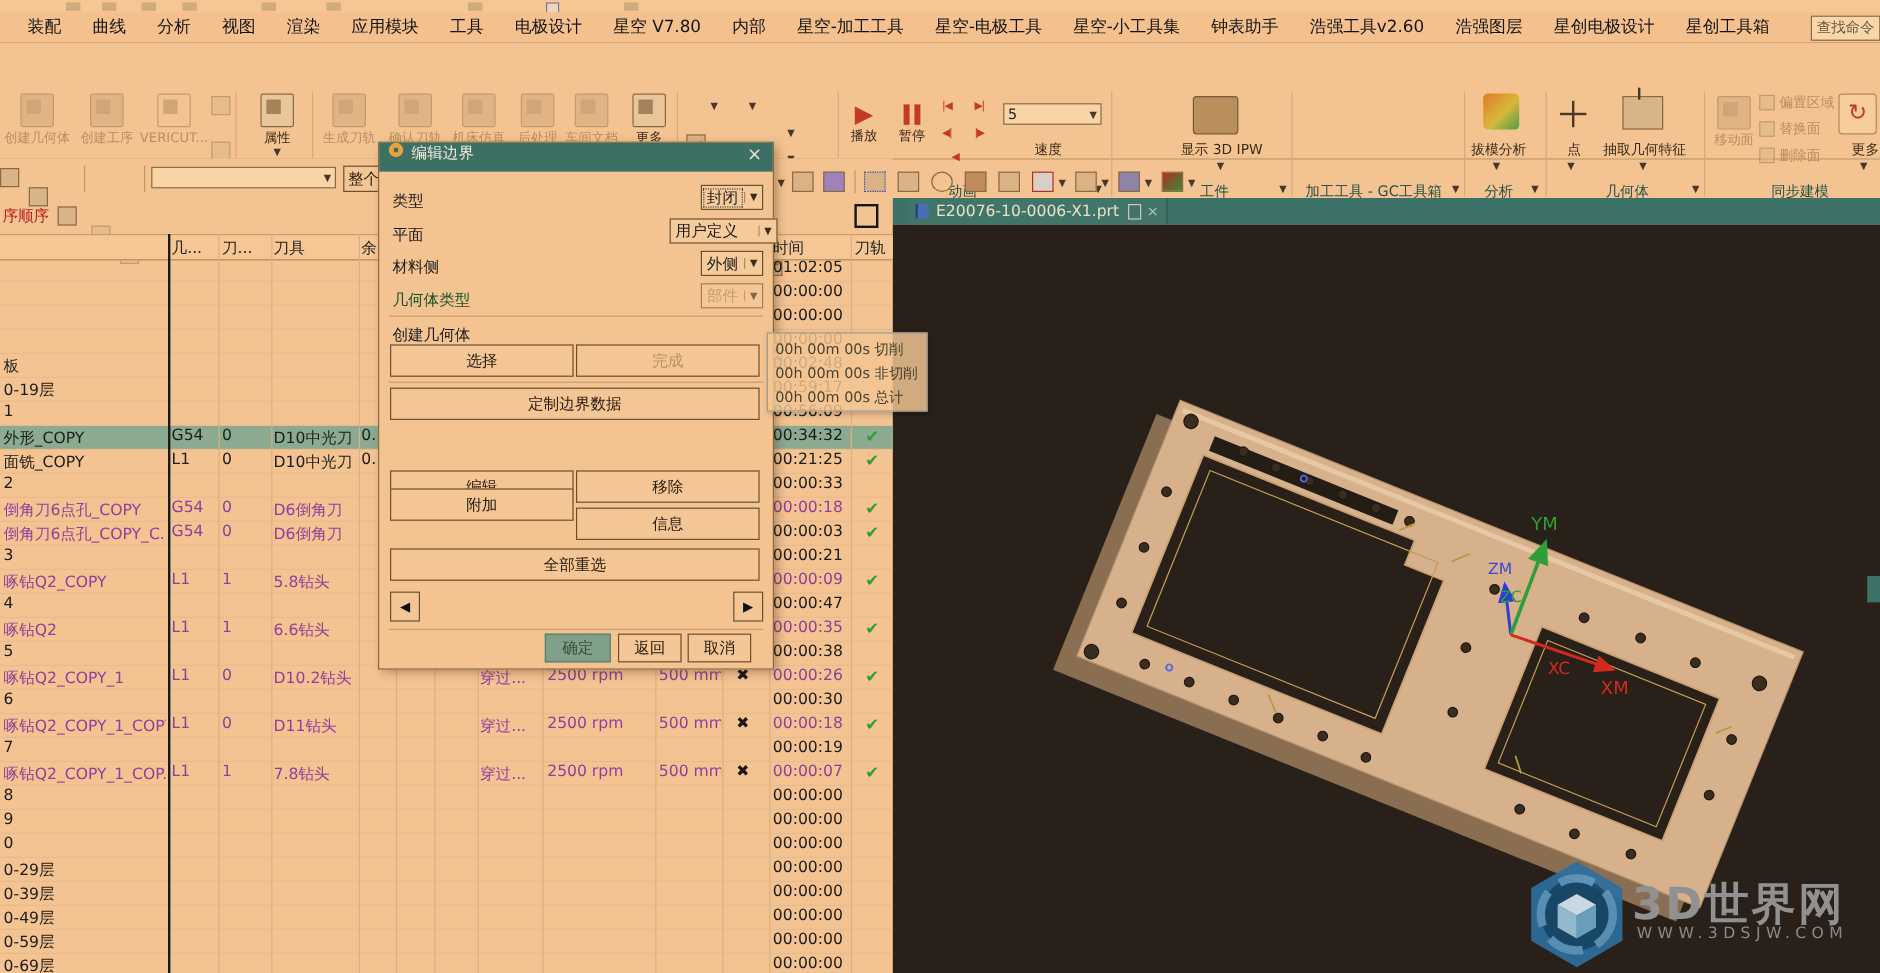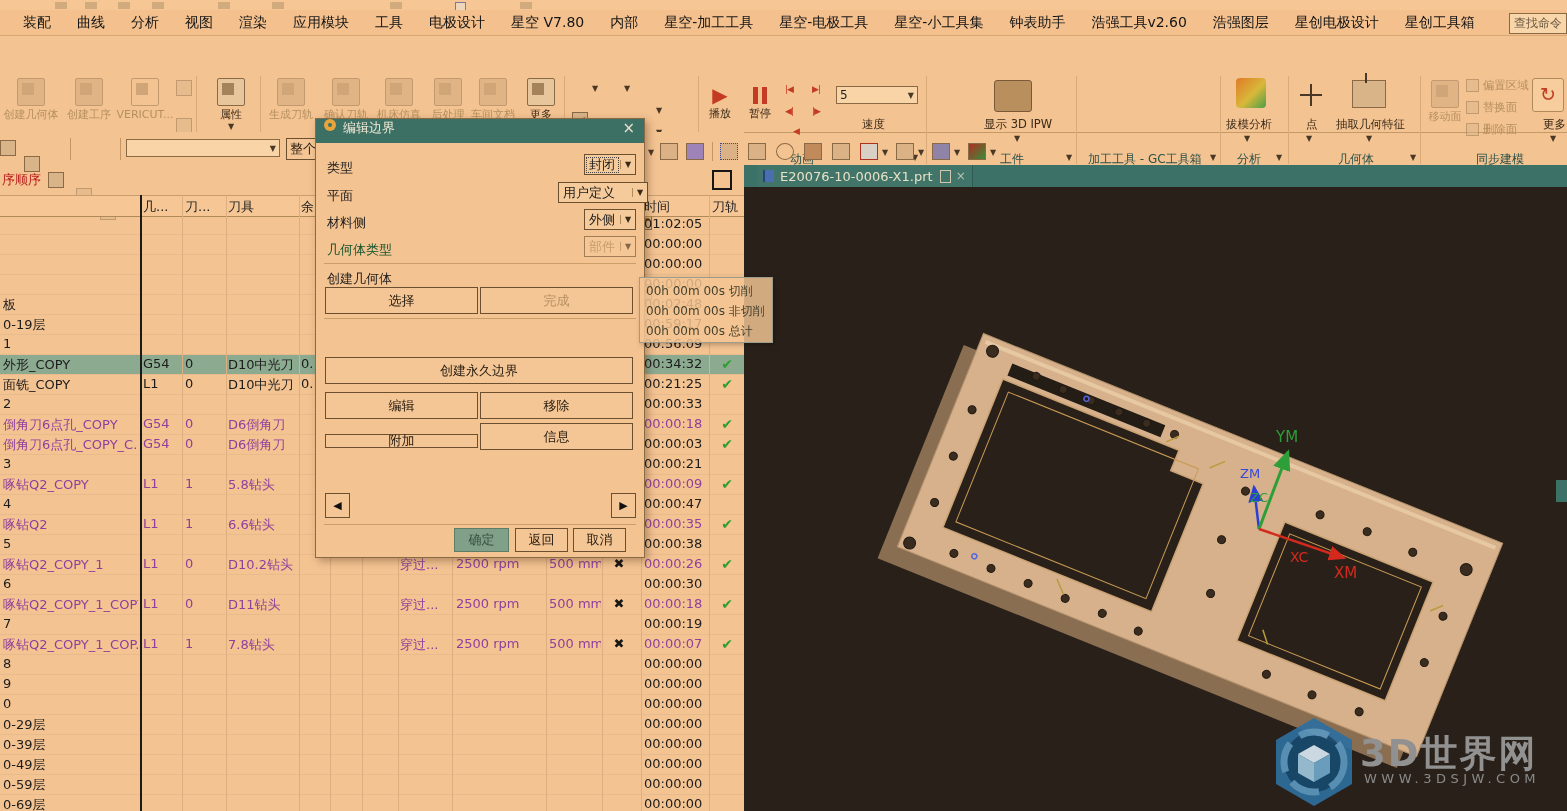--- a/index.html
+++ b/index.html
@@ -627,25 +627,26 @@
   <span class="dlab dis" style="left:11px;top:122px">几何体类型</span>
   <div class="dd dis" style="left:268px;top:117px;width:52px">
     <span class="val">部件</span>
       <span class="arr">▼</span>
     </div>
   <div class="dsep" style="top:144px"></div>
   <span class="dlab" style="left:11px;top:151px">创建几何体</span>
   <div class="dbtn" style="left:9px;top:168px;width:153px;height:27px">选择</div>
   <div class="dbtn dis" style="left:164px;top:168px;width:153px;height:27px">完成</div>
   <div class="dsep" style="top:199px"></div>
-  <div class="dbtn" style="left:9px;top:238px;width:308px;height:27px">创建永久边界</div>
+  <div class="dbtn" style="left:9px;top:204px;width:308px;height:27px">定制边界数据</div>
   <div class="dbtn" style="left:9px;top:273px;width:153px;height:27px">编辑</div>
   <div class="dbtn" style="left:164px;top:273px;width:153px;height:27px">移除</div>
-  <div class="dbtn" style="left:9px;top:315px;width:153px;height:14px">附加</div>
+  <div class="dbtn" style="left:9px;top:288px;width:153px;height:27px">附加</div>
   <div class="dbtn" style="left:164px;top:304px;width:153px;height:27px">信息</div>
+  <div class="dbtn" style="left:9px;top:338px;width:308px;height:27px">全部重选</div>
   <div class="dnav" style="left:9px;top:374px">◀</div>
   <div class="dnav" style="left:295px;top:374px">▶</div>
   <div class="dsep" style="top:405px"></div>
   <div class="dbtn ok" style="left:138px;top:409px;width:55px;height:24px">确定</div>
   <div class="dbtn" style="left:199px;top:409px;width:53px;height:24px">返回</div>
   <div class="dbtn" style="left:257px;top:409px;width:53px;height:24px">取消</div>
 </div>
 
 <div class="abs tooltip">
   <div>00h 00m 00s  切削</div>

